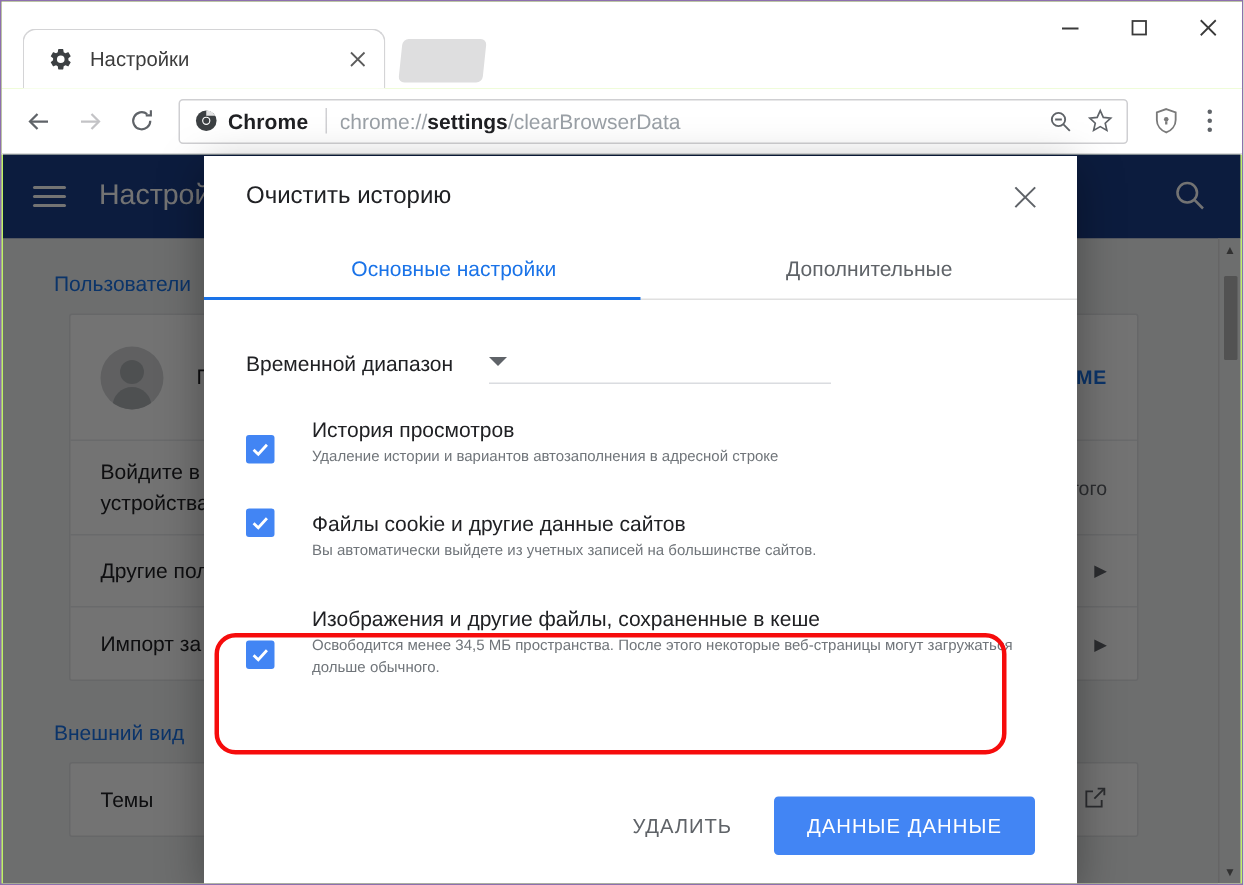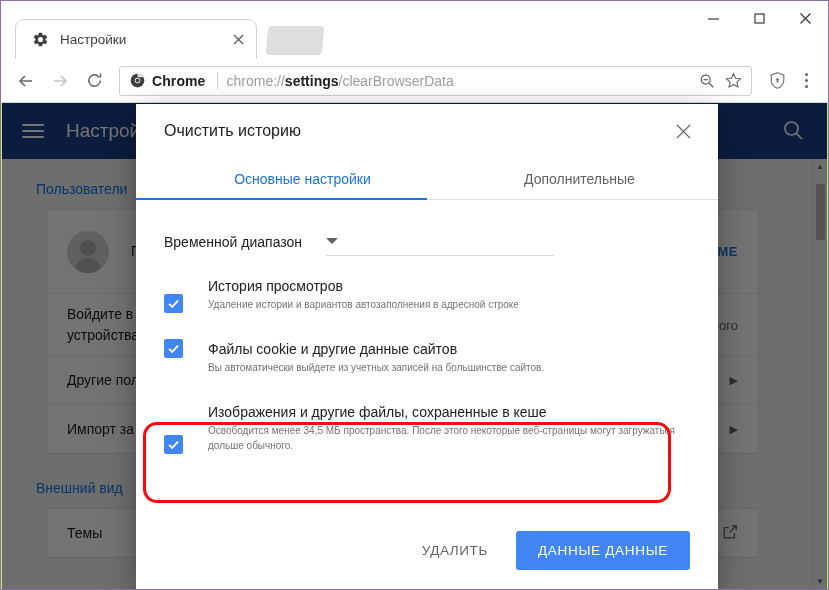--- a/index.html
+++ b/index.html
@@ -255,21 +255,21 @@
   .range-value { flex: 1 1 auto; font-size: 14px; color: #202124; }
   .caret {
     width: 0; height: 0;
     border-left: 6px solid transparent;
     border-right: 6px solid transparent;
     border-top: 6px solid #5f6368;
     margin-right: 6px;
   }
 
   .opt {
-    display: flex; align-items: flex-end;
+    display: flex; align-items: center;
     padding: 14px 0 12px 0;
     position: relative;
   }
   .opt-cb {
     flex: 0 0 19px; width: 19px; height: 19px;
     border-radius: 2px; background: #4285f4;
     display: flex; align-items: center; justify-content: center;
     margin-right: 25px;
   }
   .opt-cb svg { display: block; }

